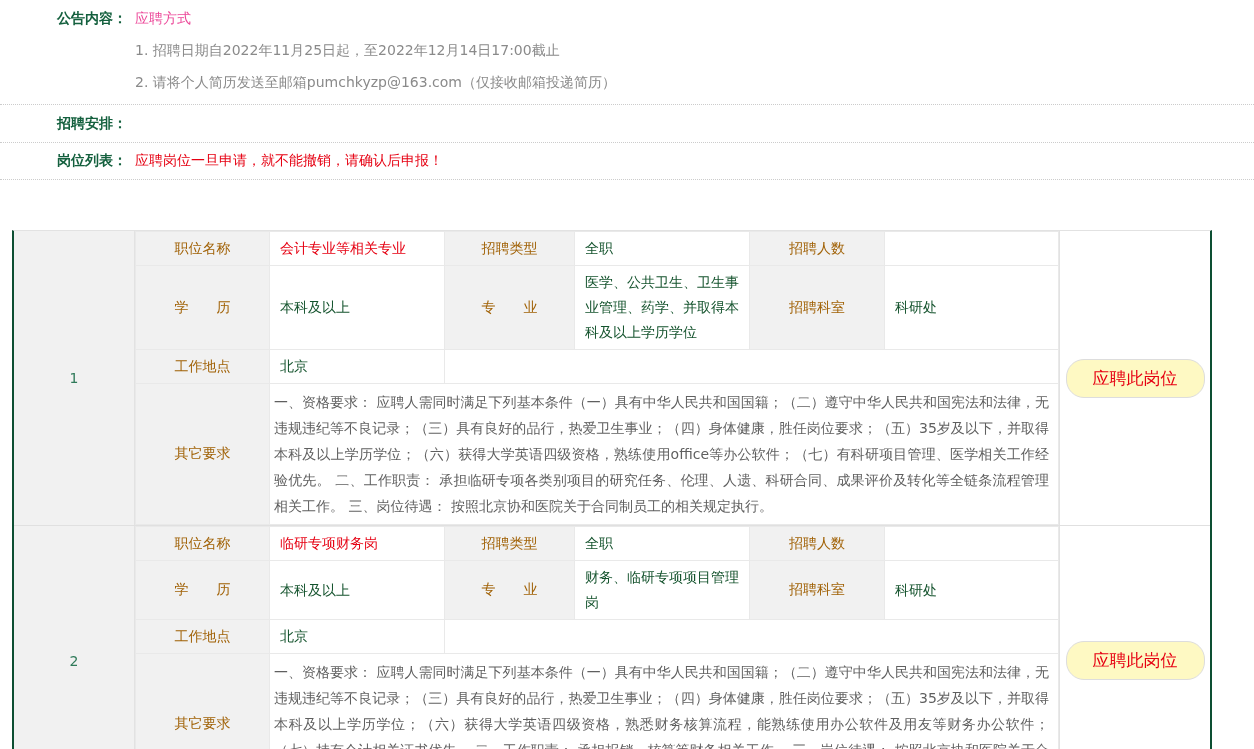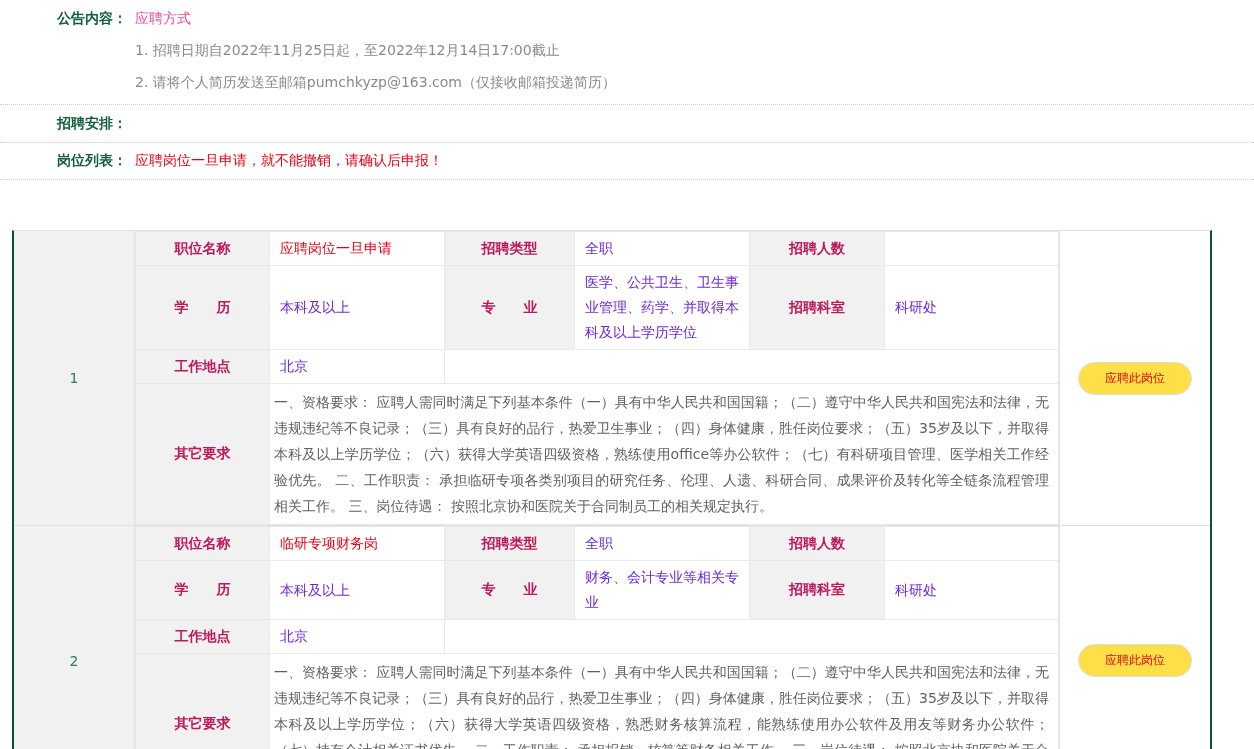--- a/index.html
+++ b/index.html
@@ -34,31 +34,31 @@
   .num-col {
     flex: 0 0 121px; background: #f1f1f1; border-right: 1px solid #e2e2e2;
     display: flex; align-items: center; justify-content: center;
     color: #2f7a59; font-size: 14px;
   }
   .btn-col {
     flex: 1; border-left: 1px solid #e2e2e2;
     display: flex; align-items: center; justify-content: center;
   }
   .apply-btn {
-    background: #fde047; border: 1px solid #ddd; border-radius: 18px;
-    color: #e60012; font-size: 12px; padding: 7px 26px; cursor: pointer;
+    background: #fef9c3; border: 1px solid #ddd; border-radius: 18px;
+    color: #e60012; font-size: 17px; padding: 7px 26px; cursor: pointer;
     font-family: inherit; white-space: nowrap;
   }
   table.inner { flex: 0 0 923px; width: 923px; border-collapse: collapse; table-layout: fixed; }
   table.inner td { border: 1px solid #e9e9e9; vertical-align: middle; }
   td.lbl {
-    background: #f1f1f1; color: #be185d; text-align: center;
-    padding: 4px 2px; white-space: pre; font-weight: bold;
+    background: #f1f1f1; color: #a16207; text-align: center;
+    padding: 4px 2px; white-space: pre;
   }
-  td.val { color: #6d28d9; padding: 4px 10px; line-height: 25px; }
+  td.val { color: #14532d; padding: 4px 10px; line-height: 25px; }
   td.val-red { color: #e60012; }
   td.req { color: #5f5f5f; padding: 5px 9px 5px 4px; line-height: 26px; text-align: justify; }
   tr.r-sm td { height: 29px; }
   tr.r-loc td { height: 28px; }
   
   col.c-l1 { width: 134px; } col.c-v1 { width: 175px; }
   col.c-l2 { width: 130px; } col.c-v2 { width: 175px; }
   col.c-l3 { width: 135px; } col.c-v3 { width: 174px; }
 </style>
 </head>
@@ -95,21 +95,21 @@
         <col class="c-l1">
           <col class="c-v1">
           <col class="c-l2">
           <col class="c-v2">
           <col class="c-l3">
           <col class="c-v3">
       </colgroup>
       <tbody>
           <tr class="r-sm">
         <td class="lbl">职位名称</td>
-        <td class="val val-red">应聘岗位一旦申请</td>
+        <td class="val val-red">会计专业等相关专业</td>
         <td class="lbl">招聘类型</td>
         <td class="val">全职</td>
         <td class="lbl">招聘人数</td>
         <td class="val"></td>
       </tr>
       <tr>
         <td class="lbl">学　　历</td>
         <td class="val">本科及以上</td>
         <td class="lbl">专　　业</td>
         <td class="val">医学、公共卫生、卫生事业管理、药学、并取得本科及以上学历学位</td>
@@ -149,21 +149,21 @@
         <td class="val val-red">临研专项财务岗</td>
         <td class="lbl">招聘类型</td>
         <td class="val">全职</td>
         <td class="lbl">招聘人数</td>
         <td class="val"></td>
       </tr>
       <tr>
         <td class="lbl">学　　历</td>
         <td class="val">本科及以上</td>
         <td class="lbl">专　　业</td>
-        <td class="val">财务、会计专业等相关专业</td>
+        <td class="val">财务、临研专项项目管理岗</td>
         <td class="lbl">招聘科室</td>
         <td class="val">科研处</td>
       </tr>
       <tr class="r-loc">
         <td class="lbl">工作地点</td>
         <td class="val">北京</td>
         <td class="val" colspan="4"></td>
       </tr>
       <tr>
         <td class="lbl">其它要求</td>

